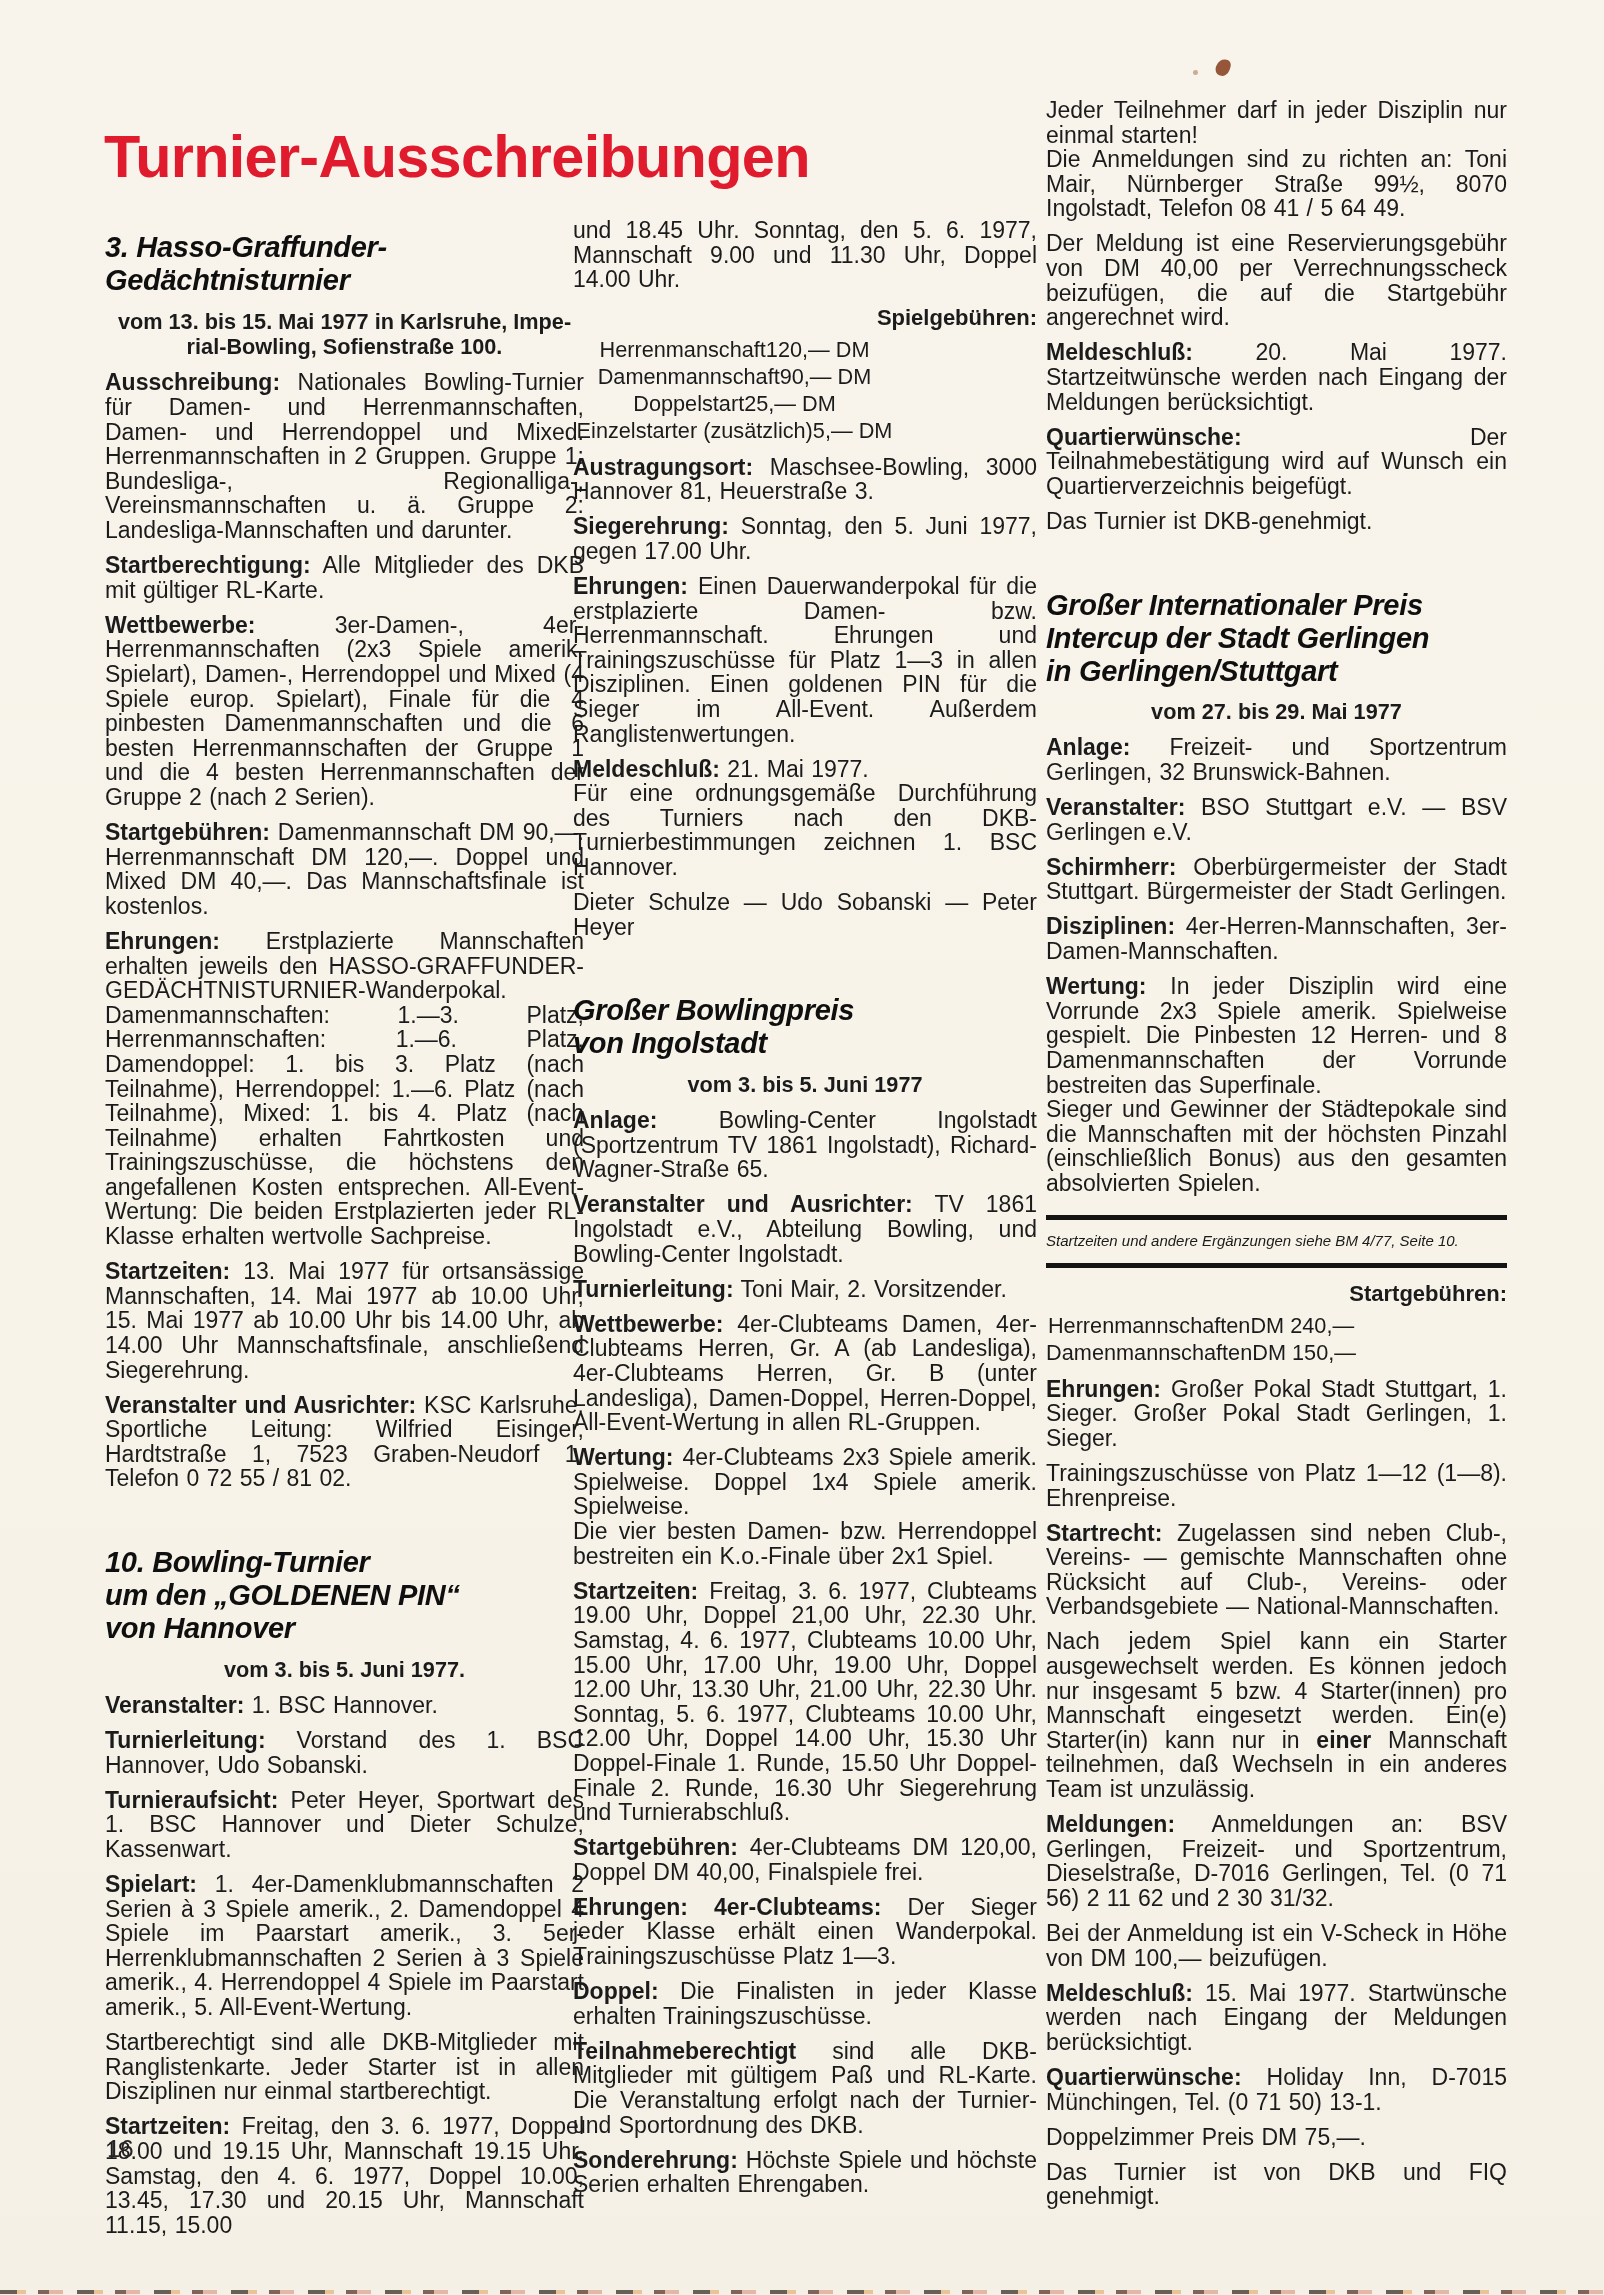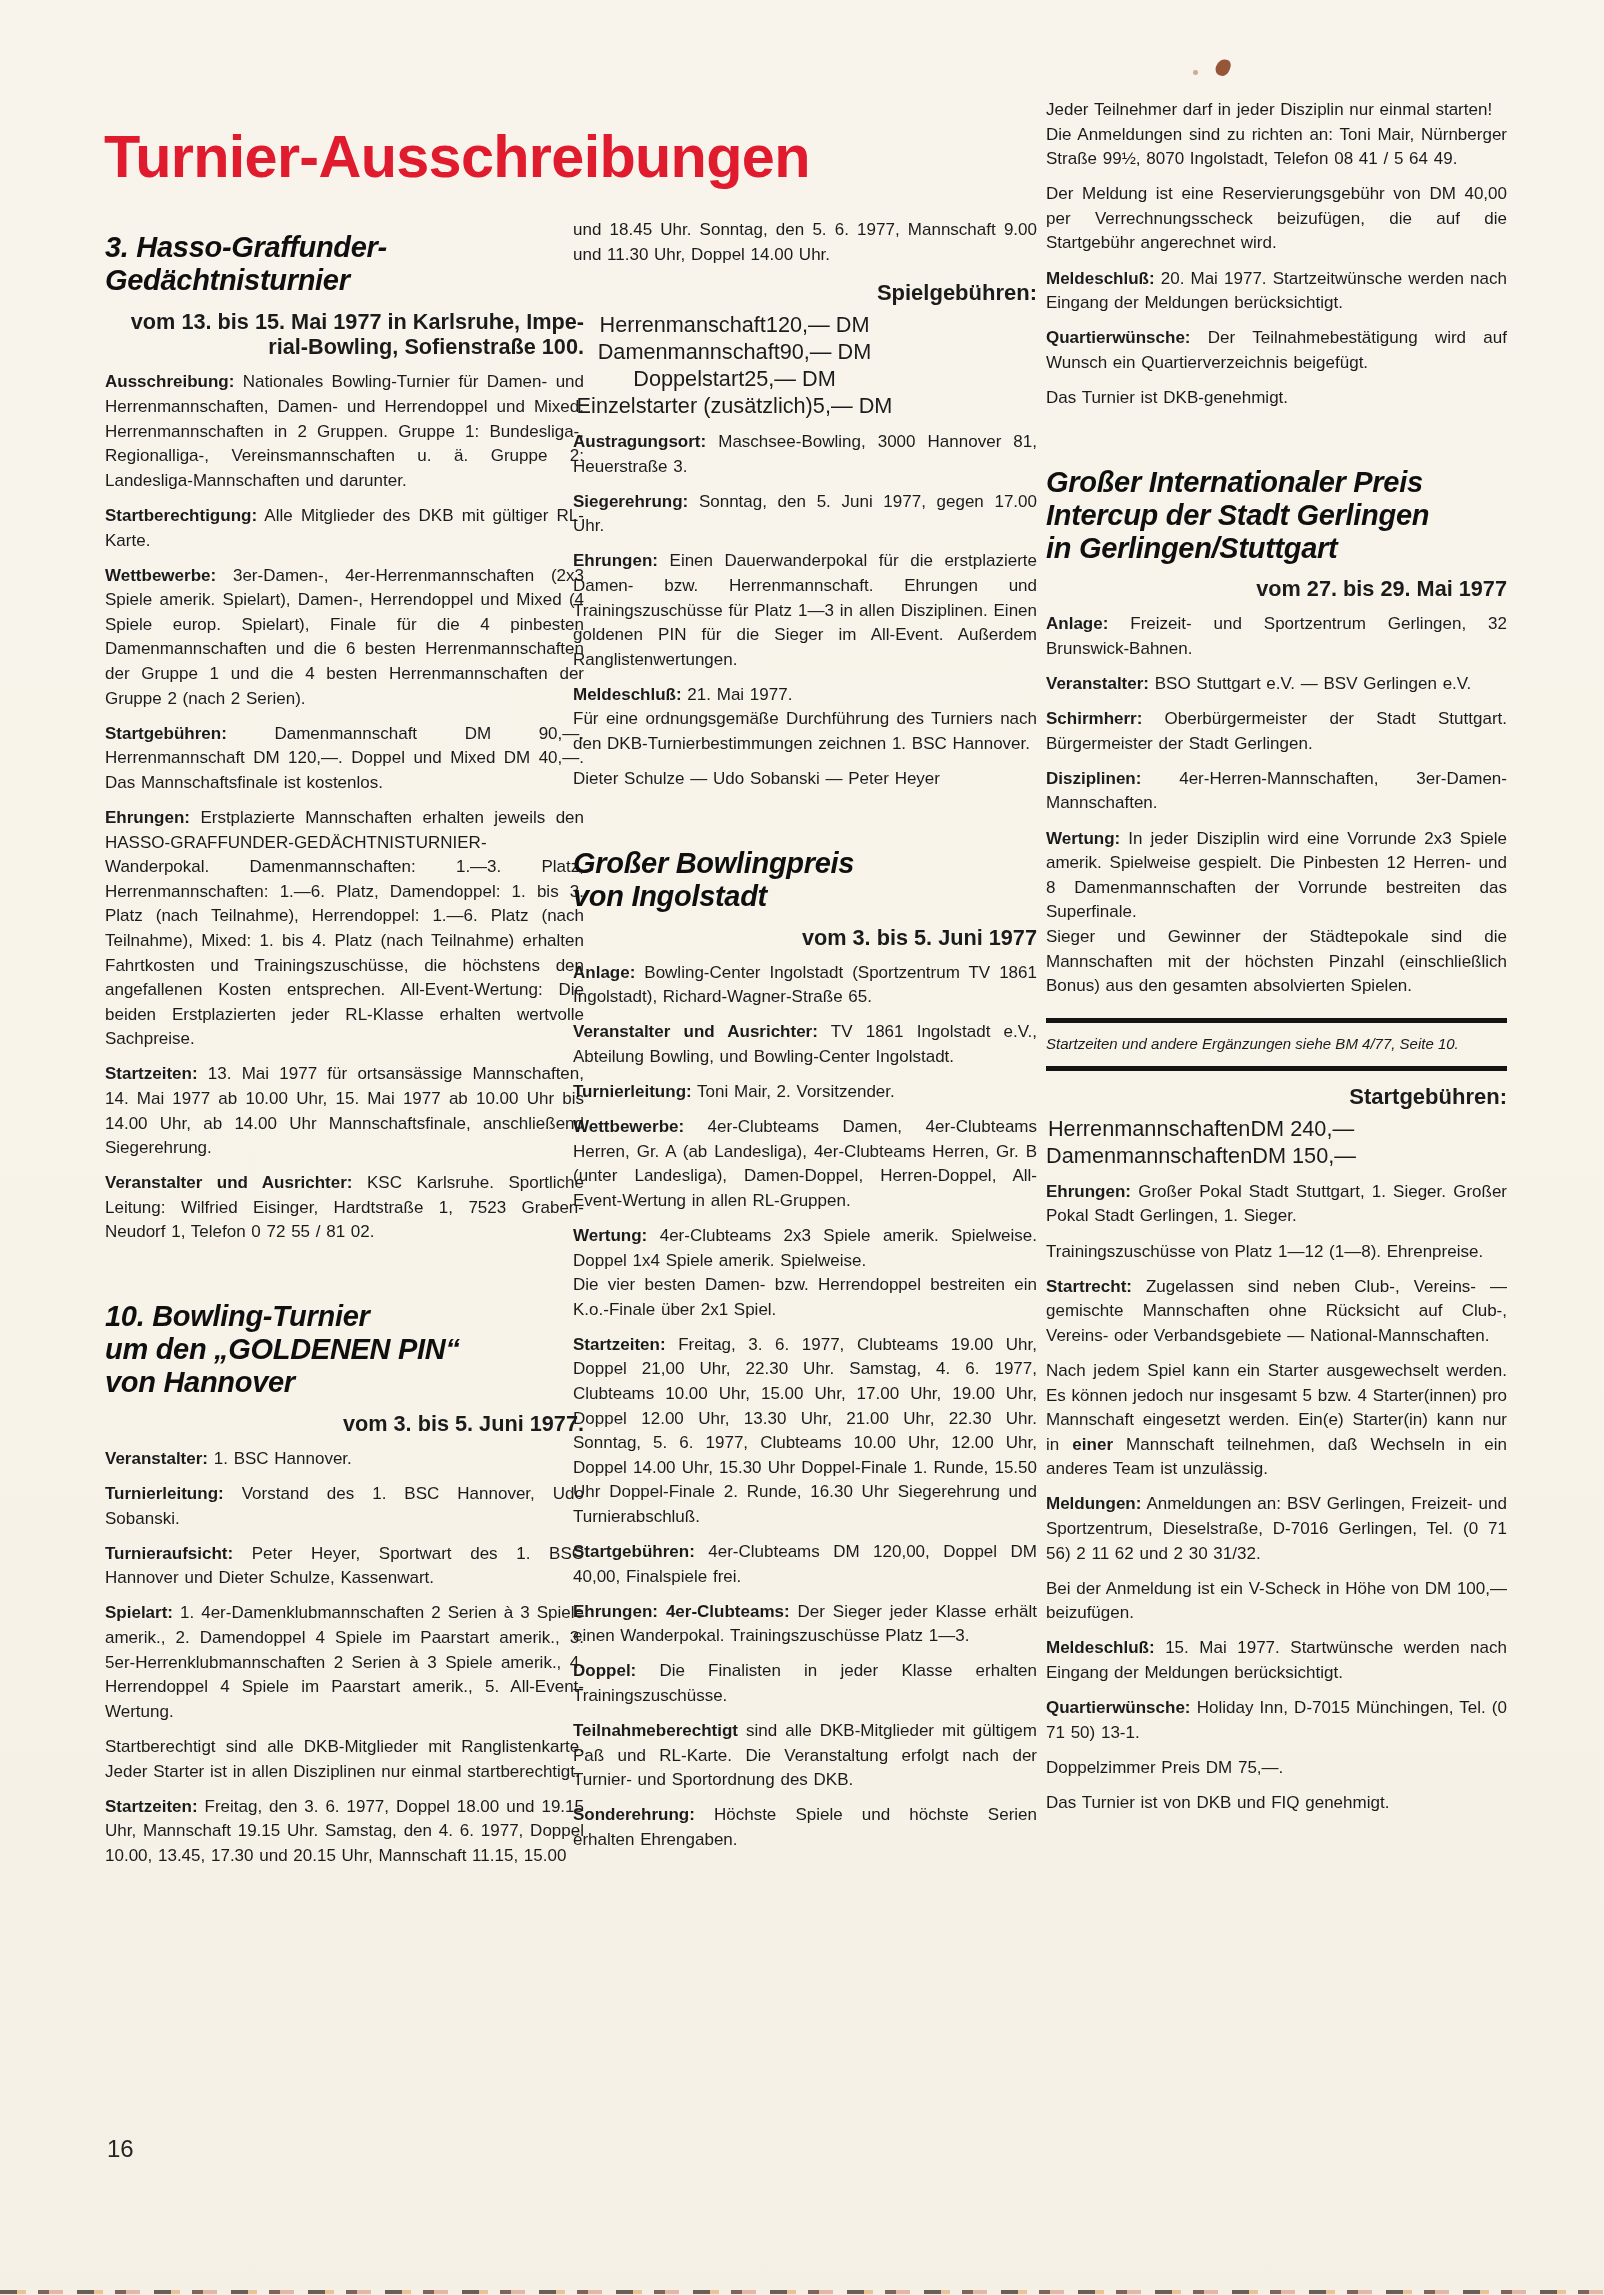--- a/index.html
+++ b/index.html
@@ -8,29 +8,29 @@
     background:linear-gradient(180deg,#f8f4eb 0%,#f7f3e9 55%,#f4f0e5 100%);
     font-family:"Liberation Sans",sans-serif;color:#1b1b1b;
   }
   .title{
     position:absolute;left:104px;top:122px;
     font-size:60px;font-weight:bold;letter-spacing:-0.7px;white-space:nowrap;
     transform:scaleX(0.99);transform-origin:left;
   }
   .col{position:absolute;text-align:justify}
   .col > :first-child{margin-top:0}
-  .para{font-size:17px;line-height:24.6px;margin:10.5px 0 0;word-spacing:1px}
+  .para{font-size:23px;line-height:24.6px;margin:10.5px 0 0;word-spacing:1px}
   .tight{margin-top:0}
   .lead{font-weight:bold}
   .h2{
     font-weight:bold;font-size:29px;line-height:33px;letter-spacing:-0.3px;
     margin:55px 0 11.8px;white-space:pre-line;text-align:left;color:#0f0f0f;font-style:italic;
   }
   .h2.first{margin-top:0}
-  .sub{font-weight:bold;font-size:21.7px;line-height:25.6px;margin:0 0 10.5px;white-space:pre-line;text-align:right}
+  .sub{font-weight:bold;font-size:21.7px;line-height:25.6px;margin:0 0 10.5px;white-space:pre-line;text-align:center}
   .feestitle{font-weight:bold;font-size:22px;line-height:26px;margin:13px 0 5.3px;text-align:right}
   .feerow{display:flex;justify-content:center;font-size:21.7px;line-height:27px}
   .fees-c2{width:323px}
   .fees-c3{width:310px}
   .boxnote{
     border-top:5.9px solid #141414;border-bottom:5.9px solid #141414;
     padding:7.9px 0 9.2px;margin:19.7px 0 3.9px;font-size:15px;line-height:25.6px;font-style:italic;
   }
   .pageno{position:absolute;left:107px;top:2135px;font-size:24px;color:#242424}
   .speck{

